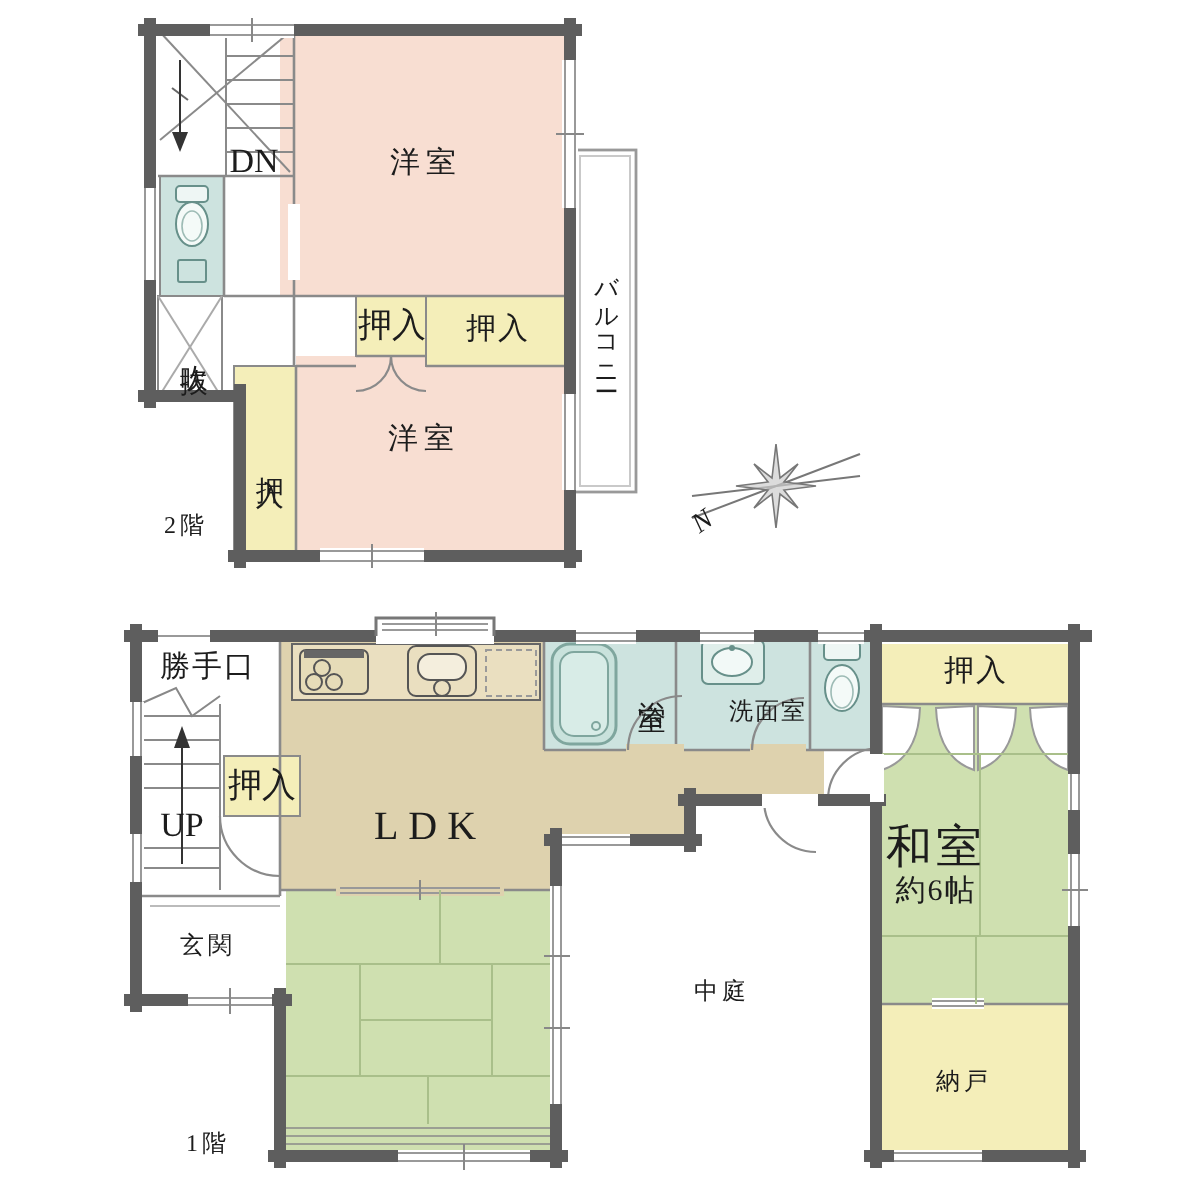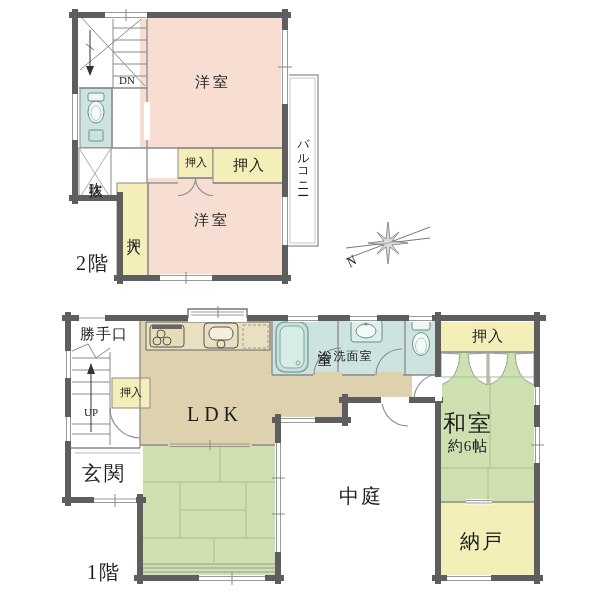--- a/index.html
+++ b/index.html
@@ -4,25 +4,25 @@
 <style>
   html,body{margin:0;padding:0;background:#fff;}
   #stage{position:relative;width:600px;height:600px;background:#ffffff;overflow:hidden;
          font-family:"Liberation Serif","DejaVu Serif",serif;}
   #plansvg{position:absolute;left:0;top:0;}
   .lbl{position:absolute;transform:translate(-50%,-50%);color:#1c1c1c;line-height:1.05;
        white-space:nowrap;z-index:5;}
   .v{writing-mode:vertical-rl;}
   .s19{font-size:15px;letter-spacing:3px;}
   .s17{font-size:23px;letter-spacing:2px;}
-  .s16{font-size:20px;letter-spacing:2px;}
+  .s16{font-size:12px;letter-spacing:2px;}
   .s15{font-size:15px;letter-spacing:1px;}
   .s14{font-size:14px;letter-spacing:2px;}
   .s12{font-size:12px;letter-spacing:1px;}
-  .s11{font-size:11px;letter-spacing:0px;text-align:right;}
+  .s11{font-size:17px;letter-spacing:0px;text-align:right;}
   .ldk{font-size:20px;letter-spacing:5px;font-family:Liberation Serif, serif;}
   .north{font-size:14px;transform:translate(-50%,-50%) rotate(-35deg);font-style:italic;}
 </style>
 </head>
 <body>
 
 <div id="stage">
 
 <svg id="plansvg" width="600" height="600" viewBox="0 0 600 600">
 
@@ -347,21 +347,21 @@
 <div class="lbl s11" style="left:196px;top:163px">押入</div>
 <div class="lbl s15" style="left:249px;top:166px">押入</div>
 <div class="lbl s11" style="left:127px;top:81px">DN</div>
 <div class="lbl s16" style="left:93px;top:263px">2階</div>
 
 <div class="lbl north" style="left:352px;top:262px">N</div>
 
 <div class="lbl s15" style="left:104px;top:335px">勝手口</div>
 <div class="lbl ldk" style="left:215px;top:414px">LDK</div>
 <div class="lbl s14 v" style="left:324px;top:341px">浴室</div>
-<div class="lbl s12" style="left:353px;top:356px">洗面室</div>
+<div class="lbl s12" style="left:384px;top:356px">洗面室</div>
 <div class="lbl s11" style="left:131px;top:393px">押入</div>
 <div class="lbl s15" style="left:488px;top:337px">押入</div>
 <div class="lbl s17" style="left:468px;top:424px">和室</div>
 <div class="lbl s15" style="left:468px;top:447px">約6帖</div>
 <div class="lbl s16" style="left:482px;top:541px">納戸</div>
 <div class="lbl s16" style="left:104px;top:473px">玄関</div>
 <div class="lbl s16" style="left:361px;top:496px">中庭</div>
 <div class="lbl s11" style="left:91px;top:413px">UP</div>
 <div class="lbl s16" style="left:104px;top:572px">1階</div>
 

